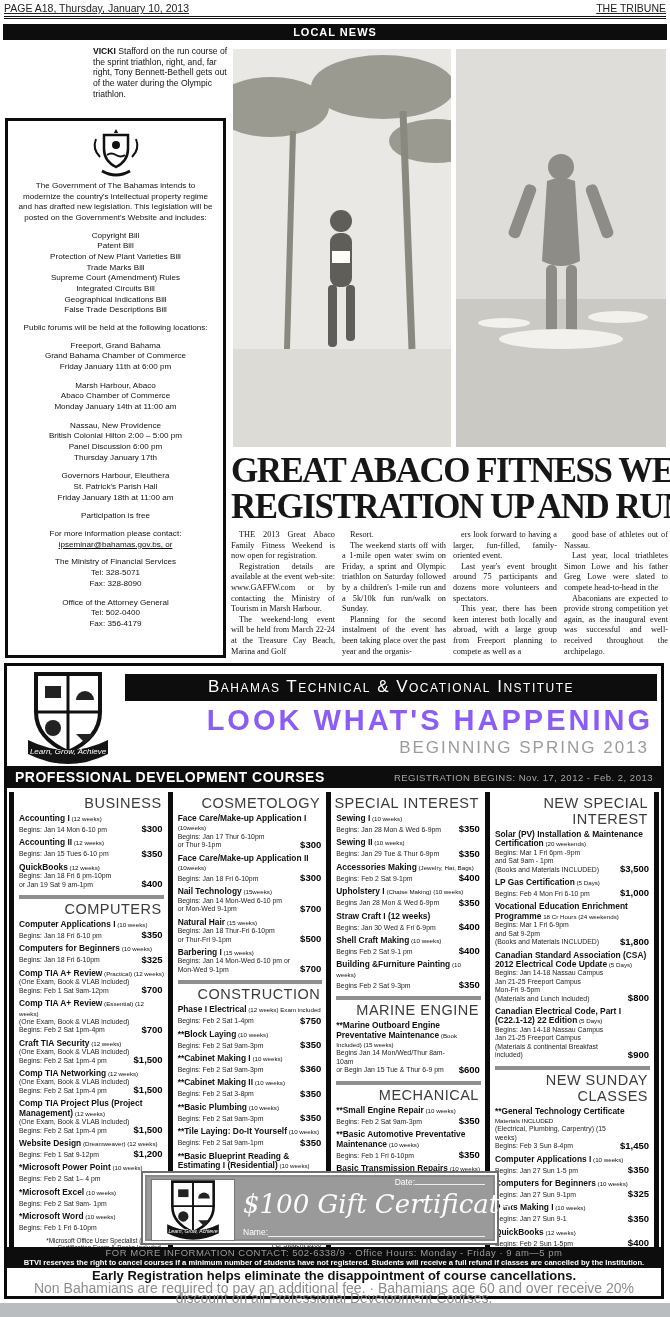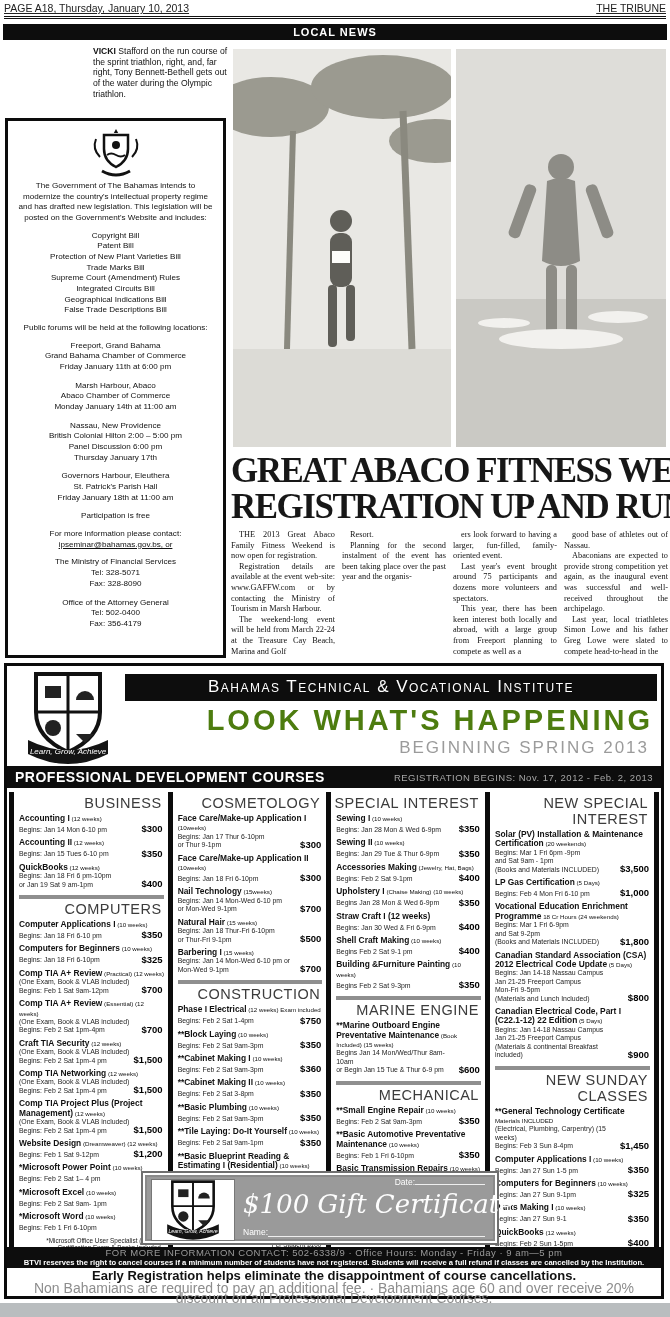--- a/index.html
+++ b/index.html
@@ -30,21 +30,21 @@
   
   .headline { position:absolute; left:231px; top:452px; width:437px; font-family:"Liberation Serif", serif; font-weight:bold; font-size:36px; line-height:1.0; letter-spacing:-1.5px; color:#171717; transform:scaleX(0.97); transform-origin:left top; white-space:nowrap; }
   .article { position:absolute; left:231px; top:530px; width:437px; height:130px; display:flex; gap:7px; font-family:"Liberation Serif", serif; font-size:8.3px; line-height:1.28; color:#111; overflow:hidden; }
   .article-col { flex:1 1 0; text-align:justify; }
   .article-col p { text-indent:8px; margin:0; }
 
   
   .ad { position:absolute; left:4px; top:663px; width:660px; height:636px; border:3px solid #0a0a0a; background:#fff; }
   .ad-logo { position:absolute; left:10px; top:4px; width:102px; height:96px; }
   .inst-bar { position:absolute; left:118px; right:4px; top:8px; height:27px; background:#0d0d0d; color:#fff; text-align:center; font-variant:small-caps; font-size:17px; letter-spacing:1.5px; line-height:26px; }
-  .ad-title { position:absolute; right:8px; top:38px; font-size:29px; font-weight:800; letter-spacing:3px; color:#4d7c0f; }
+  .ad-title { position:absolute; right:8px; top:38px; font-size:29px; font-weight:800; letter-spacing:3px; color:#8b5cf6; }
   .ad-sub { position:absolute; right:12px; top:72px; font-size:17px; letter-spacing:2px; color:#9b9b9b; }
   .dev-bar { position:absolute; left:0; right:0; top:100px; height:22px; background:#0d0d0d; display:flex; align-items:center; justify-content:space-between; padding:0 8px; }
   .dev-left { color:#fff; font-weight:bold; font-size:14px; letter-spacing:0.5px; }
   .dev-right { color:#a8a8a8; font-size:9.5px; letter-spacing:0.5px; }
 
   .ad-cols { position:absolute; left:2px; right:2px; top:126px; bottom:48px; display:flex; overflow:hidden; }
   .ad-col { flex:1 1 0; border-left:5px solid #0b0b0b; padding:1px 1px 0 3px; overflow:hidden; }
   .ad-col:last-child { flex:1.07 1 0; border-right:5px solid #0b0b0b; }
   .sec-title { font-size:14.5px; font-weight:400; color:#3c3c3c; letter-spacing:0.5px; text-align:right; margin:2px 5px 3px 0; }
   .sec-rule { height:4px; background:#8f8f8f; margin:6px 3px 2px 2px; }
@@ -213,31 +213,32 @@
     <div>REGISTRATION UP AND RUNNING</div>
   </div>
   <div class="article">
       <div class="article-col">
         <p>THE 2013 Great Abaco Family Fitness Weekend is now open for registration.</p>
         <p>Registration details are available at the event web-site: www.GAFFW.com or by contacting the Ministry of Tourism in Marsh Harbour.</p>
         <p>The weekend-long event will be held from March 22-24 at the Treasure Cay Beach, Marina and Golf</p>
       </div>
       <div class="article-col">
         <p>Resort.</p>
+        <p>The weekend starts off with a 1-mile open water swim on Friday, a sprint and Olympic triathlon on Saturday followed by a children's 1-mile run and a 5k/10k fun run/walk on Sunday.</p>
         <p>Planning for the second instalment of the event has been taking place over the past year and the organis-</p>
       </div>
       <div class="article-col">
         <p>ers look forward to having a larger, fun-filled, family-oriented event.</p>
         <p>Last year's event brought around 75 participants and dozens more volunteers and spectators.</p>
         <p>This year, there has been keen interest both locally and abroad, with a large group from Freeport planning to compete as well as a</p>
       </div>
       <div class="article-col">
         <p>good base of athletes out of Nassau.</p>
+        <p>Last year, local triathletes Simon Lowe and his father Greg Lowe were slated to compete head-to-head in the</p>
         <p>Abaconians are expected to provide strong competition yet again, as the inaugural event was successful and well-received throughout the archipelago.</p>
-        <p>Last year, local triathletes Simon Lowe and his father Greg Lowe were slated to compete head-to-head in the</p>
       </div>
     </div>
 
   <div class="ad">
     <svg class="ad-logo" viewBox="0 0 100 96">
         <use href="#btvi-shield"></use>
       </svg>
     <div class="inst-bar">Bahamas Technical &amp; Vocational Institute</div>
     <div class="ad-title">LOOK WHAT'S HAPPENING</div>
     <div class="ad-sub">BEGINNING SPRING 2013</div>

